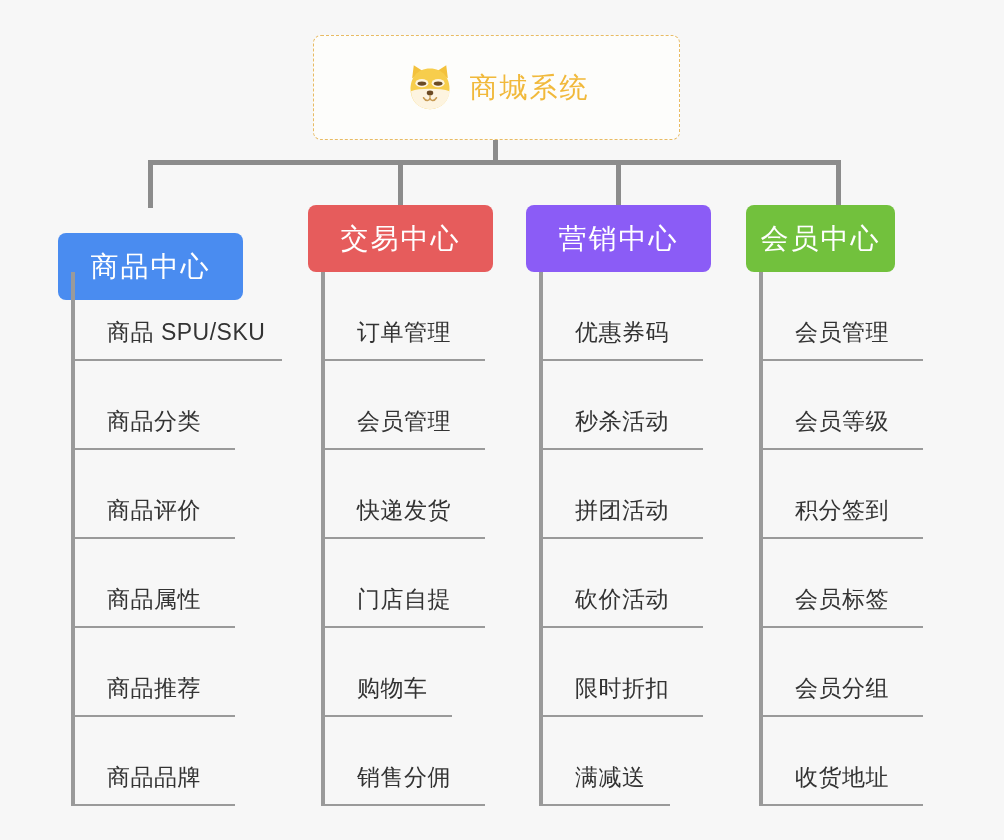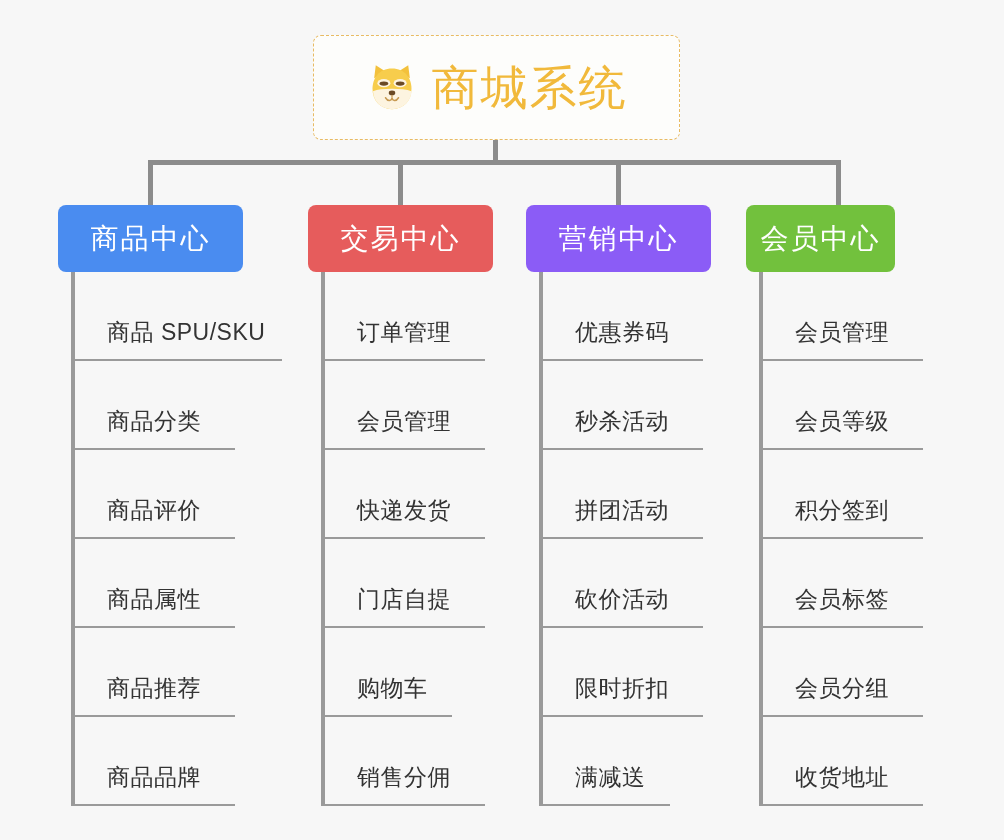--- a/index.html
+++ b/index.html
@@ -17,21 +17,21 @@
     position:absolute;left:313px;top:35px;width:367px;height:105px;
     background:#fdfdfb;
     border:1px dashed #e8bb63;
     border-radius:8px;
     box-sizing:border-box;
     display:flex;align-items:center;justify-content:center;
     gap:14px;
   }
   .root-icon{width:52px;height:52px;flex:0 0 auto;display:block;}
   .root-title{
-    font-size:47px;color:#f1b93b;letter-spacing:2px;
+    font-size:28px;color:#f1b93b;letter-spacing:2px;
     line-height:1;white-space:nowrap;
   }
 
   
   .conn{position:absolute;background:#8c8c8c;}
   .conn-stem{left:493px;top:140px;width:5px;height:24px;}
   .conn-bus{left:148px;top:160px;width:693px;height:5px;}
   .conn-drop{top:160px;width:5px;height:48px;}
 
   
@@ -96,21 +96,21 @@
     <div class="root-title" style="color: rgb(241, 185, 59);">商城系统</div>
   </div>
 
   <div class="conn conn-stem" style="background: rgb(140, 140, 140);"></div>
   <div class="conn conn-bus" style="background: rgb(140, 140, 140);"></div>
   <div class="conn conn-drop" style="left: 148px; background: rgb(140, 140, 140);"></div>
   <div class="conn conn-drop" style="left: 398px; background: rgb(140, 140, 140);"></div>
   <div class="conn conn-drop" style="left: 616px; background: rgb(140, 140, 140);"></div>
   <div class="conn conn-drop" style="left: 836px; background: rgb(140, 140, 140);"></div>
 
-  <div class="cat" id="cat-0" style="left: 58px; width: 185px; background: rgb(74, 140, 240);">
+  <div class="cat" id="cat-0" style="left: 58px; width: 185px; background: rgb(74, 140, 240); margin-top: 28px;">
     <span class="cat-label">商品中心</span>
   </div>
   <div class="leafcol" id="col-0" style="left: 71px; border-left-color: rgb(154, 154, 154);">
     <div class="leaf">
       <span class="leaf-label">商品 SPU/SKU</span>
       <span class="leaf-rule" style="width: 207px; background: rgb(154, 154, 154);"></span>
     </div>
     <div class="leaf">
       <span class="leaf-label">商品分类</span>
       <span class="leaf-rule" style="width: 160px; background: rgb(154, 154, 154);"></span>

